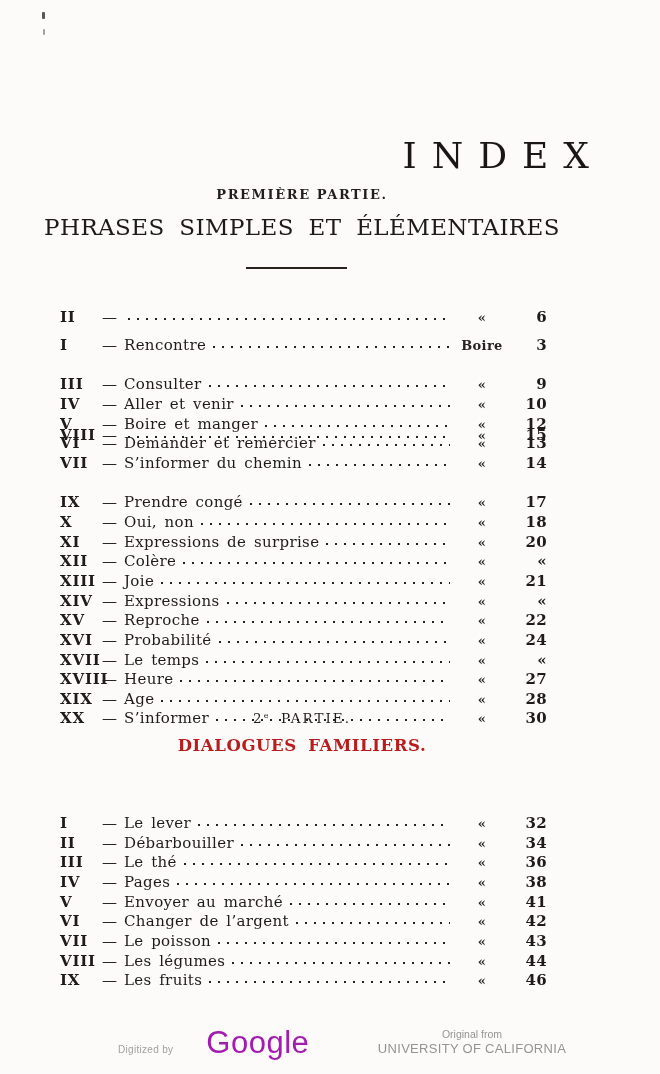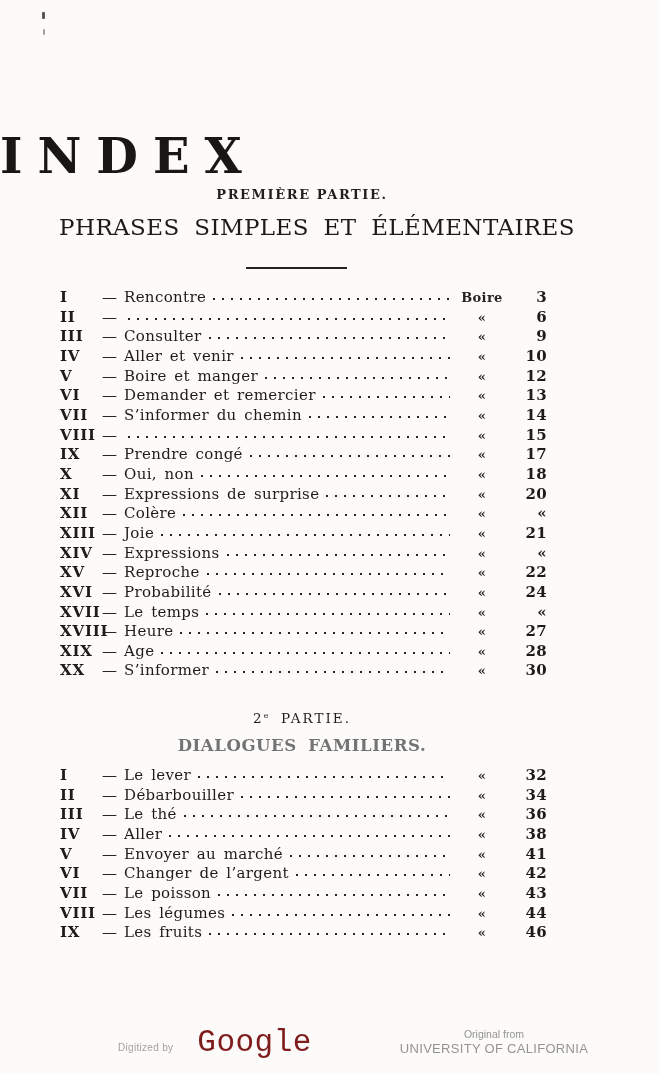--- a/index.html
+++ b/index.html
@@ -23,39 +23,39 @@
     height: 100%;
   }
   
   .speck { position: absolute; background: #5a5752; border-radius: 1px; }
   .speck1 { left: 42px; top: 12px; width: 3px; height: 7px; }
   .speck2 { left: 43px; top: 29px; width: 2px; height: 6px; opacity: .55; }
 
   .index-title {
     position: absolute;
     top: 136px; left: 0; width: 100%;
-    text-align: left;
-    font-size: 48px;
-    font-weight: 700;
+    text-align: right;
+    font-size: 36px;
+    font-weight: 400;
     letter-spacing: 15px;
     line-height: 40px;
     color: #191613;
   }
   .part1-heading {
     position: absolute;
     top: 187px; left: 0; width: 100%;
     text-align: center;
     font-size: 13px;
     font-weight: 700;
     letter-spacing: 1.6px;
     color: #221f1b;
   }
   .part1-subheading {
     position: absolute;
-    top: 214px; left: 15px; width: 100%;
+    top: 214px; left: 0; width: 100%;
     text-align: center;
     font-size: 23px;
     font-weight: 500;
     letter-spacing: 0.4px;
     word-spacing: 7px;
     color: #1d1a17;
   }
   .divider {
     position: absolute;
     top: 267px; left: 246px;
@@ -74,21 +74,21 @@
     display: flex;
     align-items: baseline;
     height: 19.67px;
     font-size: 15px;
     letter-spacing: 0.35px;
     word-spacing: 2.5px;
     white-space: nowrap;
   }
   .num   { width: 42px; flex: none; font-weight: 600; letter-spacing: 0.8px; }
   .dash  { width: 22px; flex: none; }
-  .title { flex: none; padding-right: 3px; }
+  .title { flex: none; padding-right: 3px; margin-top: 48px; }
   .leader {
     flex: 1 1 auto;
     height: 13px;
     margin: 0 3px 0 1px;
     background-image: radial-gradient(circle at 4px 50%, #262220 1.25px, rgba(0,0,0,0) 1.55px);
     background-size: 9px 4px;
     background-repeat: repeat-x;
     background-position: left bottom 1px;
   }
   .marker { width: 58px; flex: none; text-align: center; font-size: 13px; font-weight: 600; color: #262320; }
@@ -105,54 +105,54 @@
   }
   .part2-heading sup { font-size: 8px; letter-spacing: 0; }
   .part2-subheading {
     position: absolute;
     top: 736px; left: 0; width: 100%;
     text-align: center;
     font-size: 16.5px;
     font-weight: 700;
     letter-spacing: 0.6px;
     word-spacing: 5px;
-    color: #737373;
+    color: #b91c1c;
   }
 
   .footer {
     position: absolute;
     left: 0; right: 0; top: 1026px; height: 48px;
     font-family: "Liberation Sans", sans-serif;
   }
   .digitized {
     position: absolute;
     left: 118px; top: 0;
     display: flex;
     align-items: baseline;
   }
   .digitized-label {
     font-size: 10px;
     color: #a0a09e;
     letter-spacing: 0.3px;
     margin-right: 24px;
   }
   .google-logo {
-    font-family: Liberation Mono, monospace;
+    font-family: Liberation Sans, sans-serif;
     font-size: 31px;
     line-height: 34px;
-    color: #7f1d1d;
+    color: #a21caf;
     letter-spacing: 0.5px;
+    margin-left: 9px;
   }
   .original-block {
     position: absolute;
     left: 372px; top: 2px;
     width: 200px;
     text-align: center;
     color: #949492;
-    margin-left: 22px;
   }
   .original-from { font-size: 10.5px; line-height: 13px; }
   .institution   { font-size: 13px;  line-height: 16px; letter-spacing: 0.3px; }
 </style>
 </head>
 <body>
 
 <div class="scan-page">
   <div class="content-col">
     <div class="speck speck1"></div>
@@ -370,21 +370,21 @@
     <span class="dash">—</span>
     <span class="title">Le thé</span>
     <span class="leader"></span>
     <span class="marker">«</span>
     <span class="pageno">36</span>
   </div>
 
   <div class="row">
     <span class="num">IV</span>
     <span class="dash">—</span>
-    <span class="title">Aller</span>
+    <span class="title">Pages</span>
     <span class="leader"></span>
     <span class="marker">«</span>
     <span class="pageno">38</span>
   </div>
 
   <div class="row">
     <span class="num">V</span>
     <span class="dash">—</span>
     <span class="title">Envoyer au marché</span>
     <span class="leader"></span>

